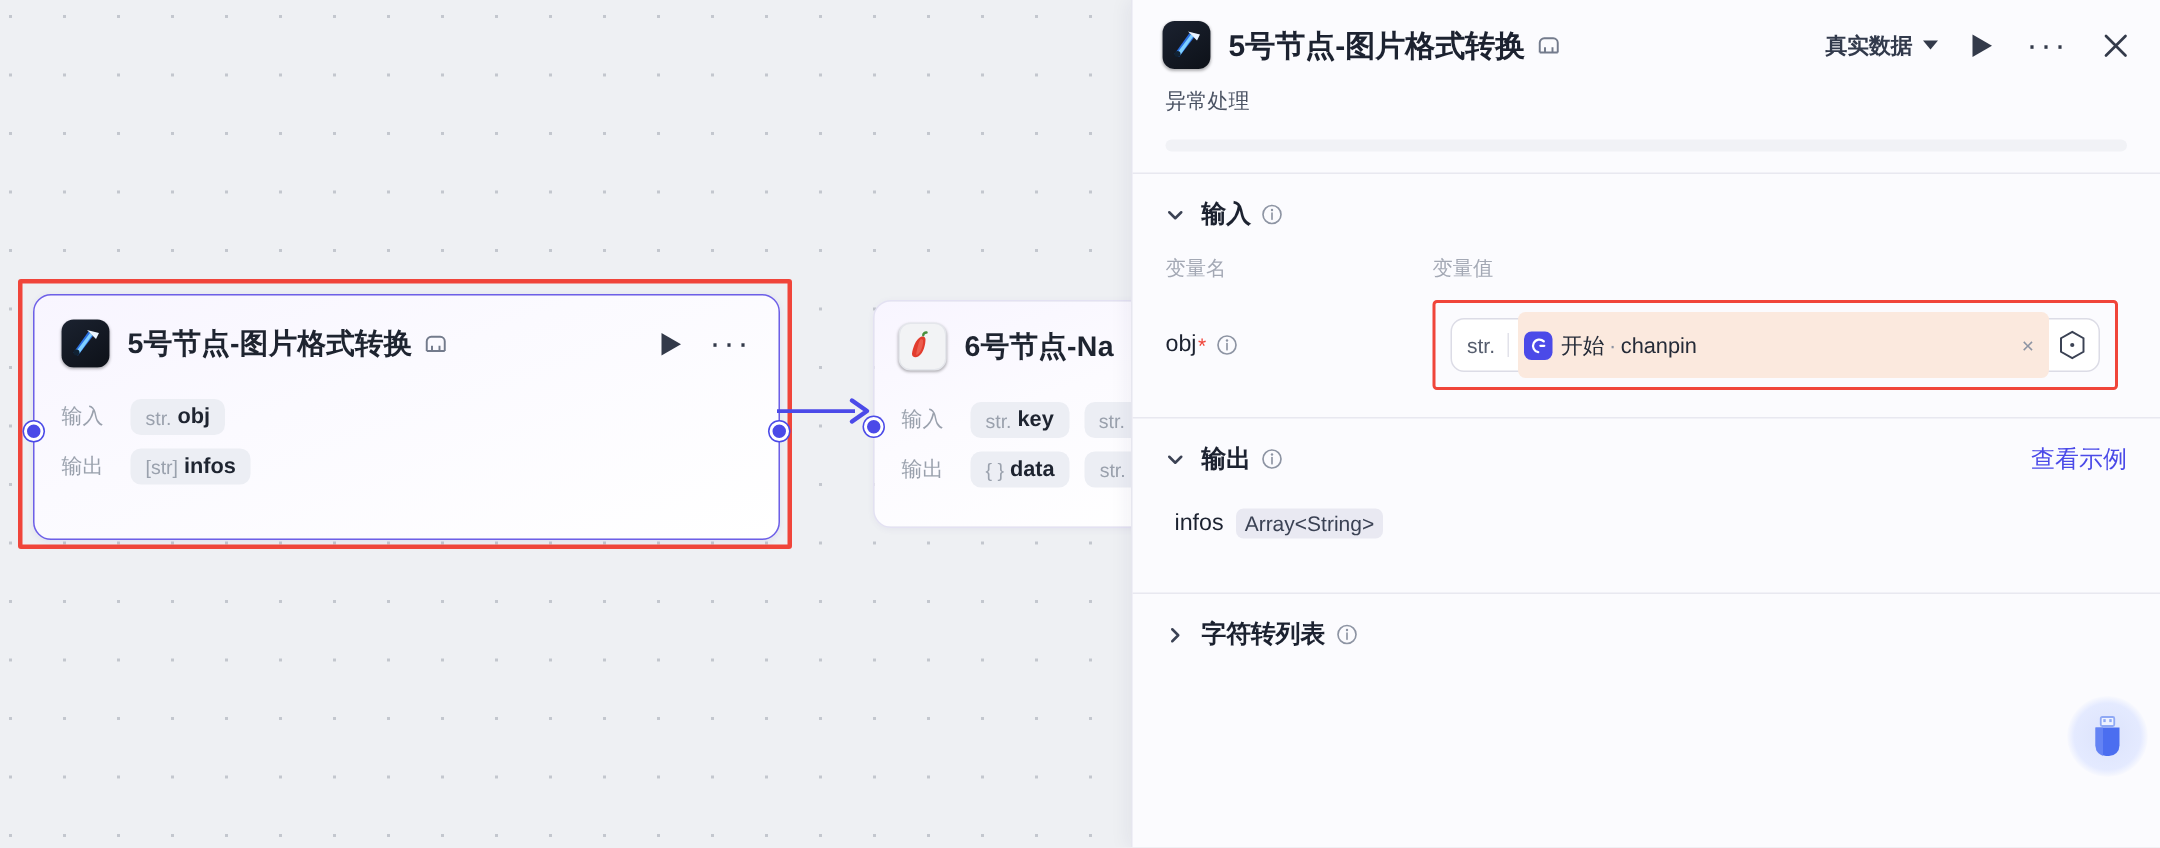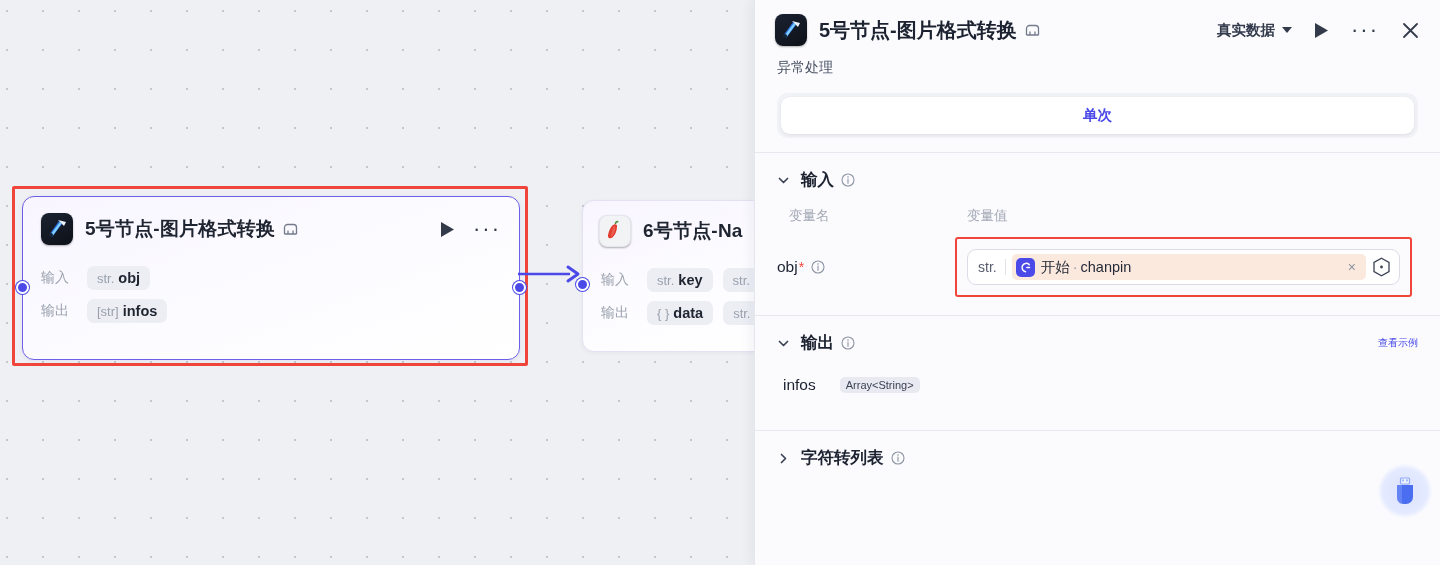--- a/index.html
+++ b/index.html
@@ -114,57 +114,57 @@
     border-radius: 9px; color: #3b4254; cursor: pointer; font-weight: 500;
   }
   .tab.active { background: #fff; color: #4b4ae8; font-weight: 600;
                 box-shadow: 0 1px 3px rgba(30,30,70,.09); }
 
   .sec { padding: 16px 22px 0 22px; }
   .sec-head { display: flex; align-items: center; }
   .chev { color: #3b4254; display: inline-flex; width: 16px; }
   .sec-title { font-size: 16.5px; font-weight: 700; color: #1c2230; margin-left: 8px; }
   .info-ico { margin-left: 7px; display: inline-flex; color: #8d94a3; }
-  .link { margin-left: auto; color: #4b4ae8; font-size: 10px; cursor: pointer; }
+  .link { margin-left: auto; color: #4b4ae8; font-size: 16px; cursor: pointer; }
 
   .var-head { display: flex; margin-top: 16px; font-size: 13.5px; color: #a3a8b4; }
-  .var-head .c1 { width: 178px; margin-left: 12px; }
+  .var-head .c1 { width: 178px; }
   .var-row { display: flex; align-items: center; margin-top: 12px; min-height: 42px; }
   .var-name { width: 178px; font-size: 15.5px; color: #1c2230; display: flex; align-items: center; }
   .req { color: #f0453a; margin-left: 1px; font-size: 14px; line-height: 1; align-self: flex-start; margin-top: 2px;}
 
   .val-box {
     position: relative; flex: 1; margin-right: 6px;
     border: 2.5px solid #f0453a; border-radius: 3px; padding: 10px;
   }
   .input-ctl {
     display: flex; align-items: center; background: #fff;
     border: 1px solid #dcdce6; border-radius: 9px; padding: 5px 8px 5px 6px;
     height: 36px;
   }
   .prefix { font-size: 14px; color: #575e6e; padding: 0 8px 0 4px; border-right: 1px solid #e2e2ea; }
   .token-area {
     flex: 1; display: flex; align-items: center; background: #fbe9de;
-    border-radius: 5px; height: 26px; margin-left: 6px; padding: 0 6px 0 4px;
+    border-radius: 5px; height: 44px; margin-left: 6px; padding: 0 6px 0 4px;
   }
   .flow-ico {
     width: 19px; height: 19px; border-radius: 5px; background: #4b4ae8;
     display: inline-flex; align-items: center; justify-content: center; flex: none;
   }
   .token-text { font-size: 14.5px; color: #252b38; margin-left: 6px; white-space: nowrap; }
   .token-text .sep { color: #8b93a2; margin: 0 3px; }
   .clear-x { margin-left: auto; color: #8d94a3; font-size: 14px; cursor: pointer; padding: 0 4px; }
   .hex-btn { margin-left: 6px; display: inline-flex; align-items: center; cursor: pointer; }
 
   .divider { height: 1px; background: #e8e8f0; margin: 18px 0 0 0; }
   .out-row { margin-top: 22px; display: flex; align-items: center; padding-left: 6px; }
   .out-name { font-size: 15.5px; color: #1c2230; }
   .type-badge {
-    margin-left: 24px; background: #e9e9f2; color: #3b4254;
-    font-size: 11px; border-radius: 5px; padding: 2px 6px;
+    margin-left: 8px; background: #e9e9f2; color: #3b4254;
+    font-size: 14px; border-radius: 5px; padding: 2px 6px;
   }
 
   .fab {
     position: absolute; right: 8px; bottom: 47px; width: 54px; height: 54px;
     border-radius: 50%; display: flex; align-items: center; justify-content: center;
     background: radial-gradient(circle at 50% 50%, #dbe2fb 0%, #e4eaff 58%, rgba(228,235,255,0) 72%);
     cursor: pointer;
   }
 </style>
 </head>
@@ -302,21 +302,20 @@
               <path d="M3 3 L16 16 M16 3 L3 16"></path>
             </svg>
           </span>
         </div>
       </div>
       <div class="p-sub">异常处理</div>
     </div>
 
     <div class="tabs-wrap">
       <div class="tabs">
-        <div class="tab active">单次</div>
       </div>
     </div>
 
     <div class="sec">
       <div class="sec-head">
         <span class="chev">
           <svg width="13" height="13" viewBox="0 0 13 13" fill="none" stroke="#3b4254" stroke-width="1.7" stroke-linecap="round" stroke-linejoin="round">
               <path d="M2.5 4.5 L6.5 8.5 L10.5 4.5"></path>
             </svg>
         </span>

